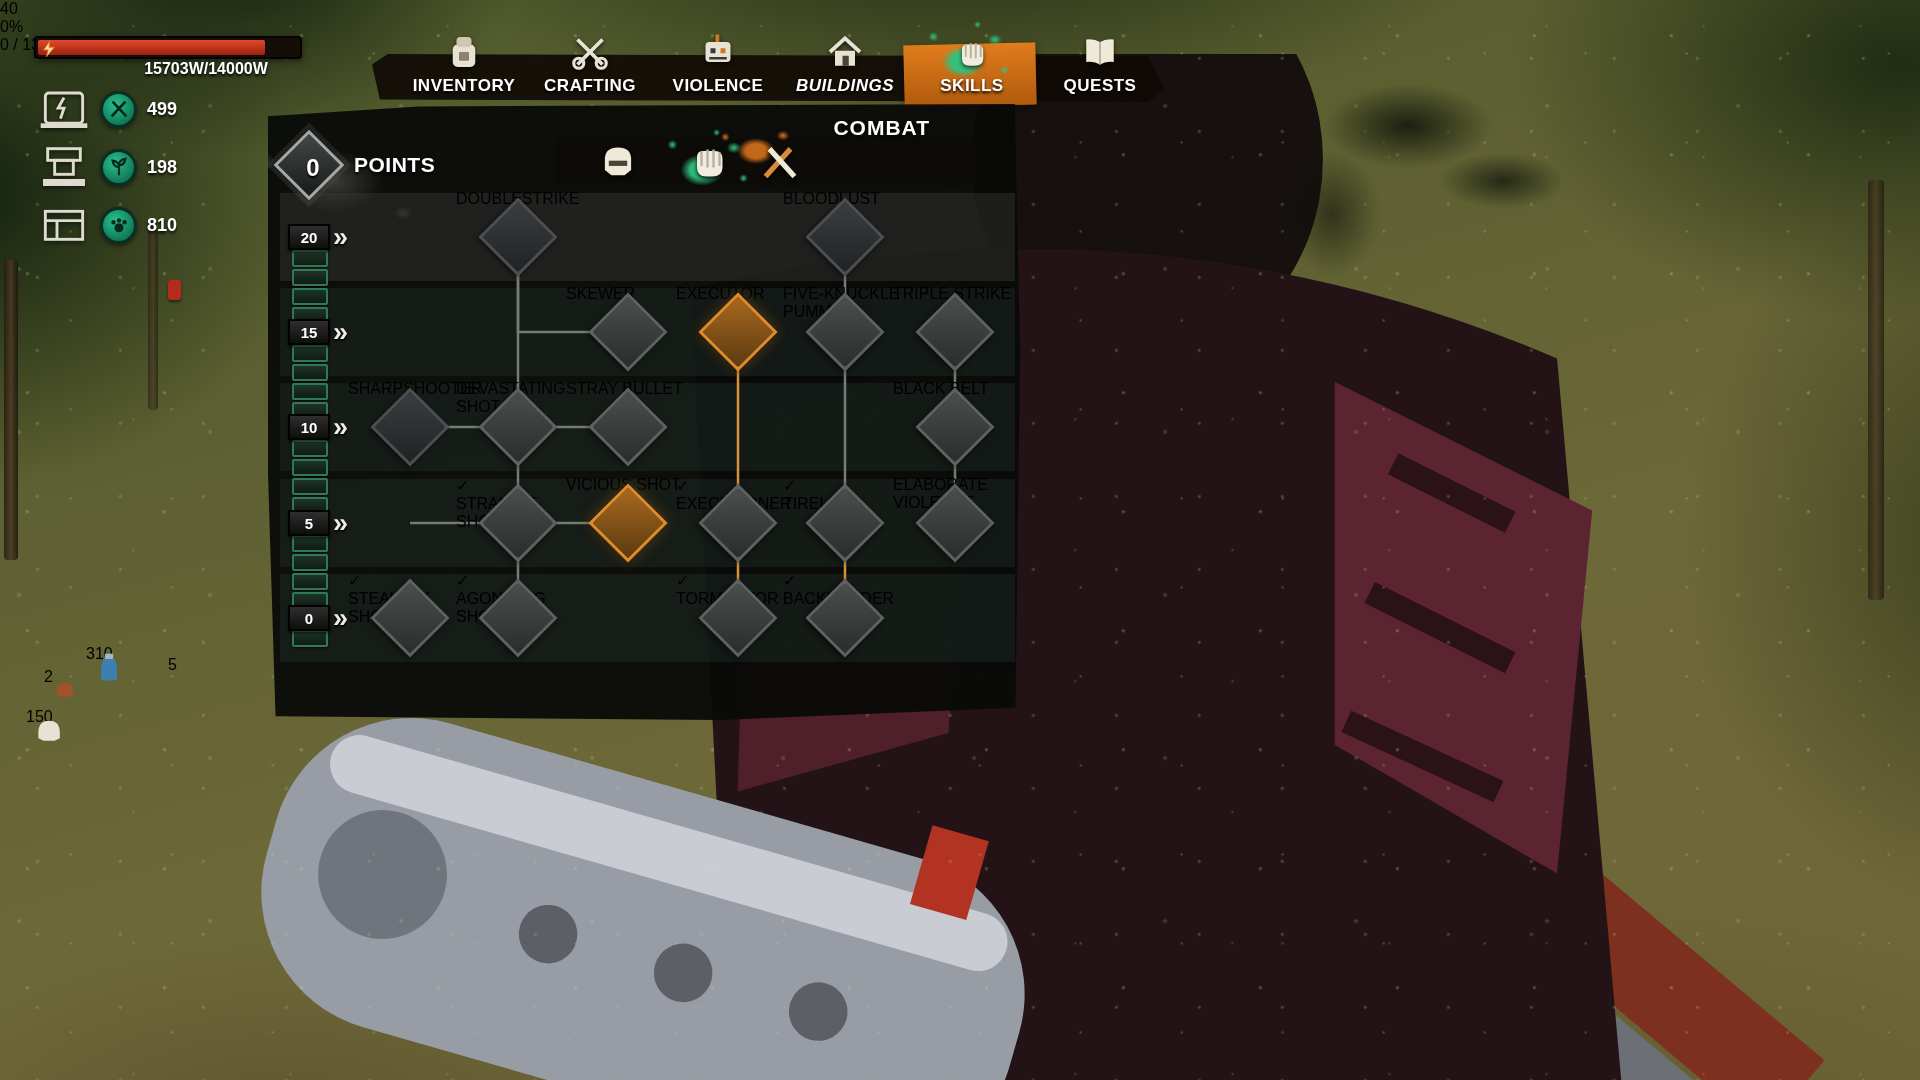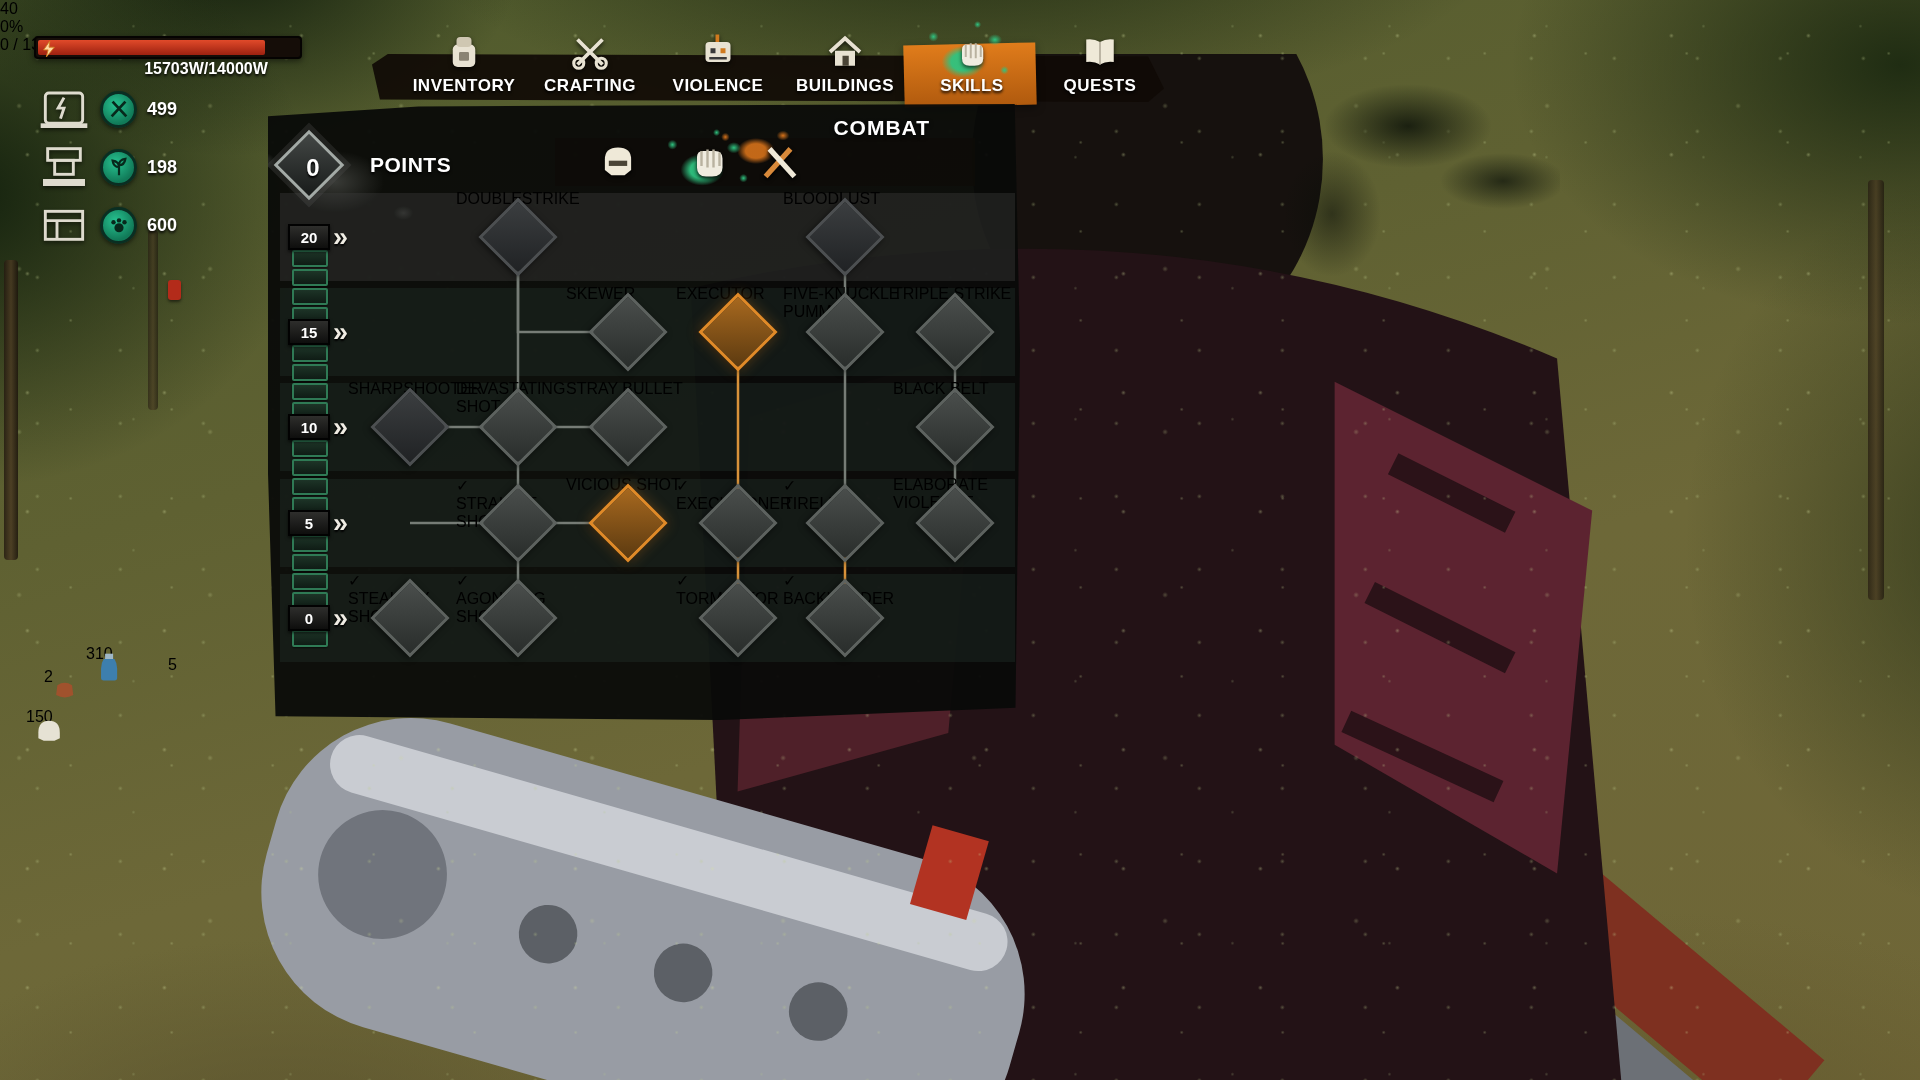--- a/index.html
+++ b/index.html
@@ -70,21 +70,21 @@
   .cat-strip{position:absolute;left:287px;top:34px;width:420px;height:48px;background:rgba(14,11,7,.8);z-index:4}
   .cat-icon{position:absolute;width:42px;height:42px;top:3px;cursor:pointer;z-index:2}
   .cat-icon svg{width:100%;height:100%;filter:drop-shadow(0 2px 2px #000)}
   .points-splash{position:absolute;left:-28px;top:18px;width:190px;height:130px;background:
       radial-gradient(70px 44px at 50% 46%, rgba(110,112,108,.45), transparent 70%),
       radial-gradient(18px 12px at 12% 30%, rgba(110,112,108,.4), transparent 70%),
       radial-gradient(14px 10px at 86% 70%, rgba(110,112,108,.35), transparent 70%);z-index:1}
   .points-wrap{position:absolute;left:4px;top:32px;height:58px;display:flex;align-items:center;z-index:4}
   .points-diamond{width:50px;height:50px;transform:rotate(45deg);background:linear-gradient(135deg,#434745,#181b1a);border:3px solid #a3aaa6;margin:8px 4px 8px 12px;box-shadow:0 0 0 5px rgba(90,92,90,.25)}
   .points-value{position:absolute;left:16px;top:7px;width:50px;height:50px;display:flex;align-items:center;justify-content:center;color:#fff;font-size:24px;font-weight:bold;text-shadow:0 2px 2px #000}
-  .points-label{color:#fff;font-weight:bold;font-size:21px;margin-left:32px;text-shadow:0 2px 3px #000;letter-spacing:.5px}
+  .points-label{color:#fff;font-weight:bold;font-size:21px;margin-left:16px;text-shadow:0 2px 3px #000;letter-spacing:.5px}
 
   .skill-tree{position:absolute;left:0;top:0;width:752px;height:616px}
   .row-band{position:absolute;left:12px;width:735px;height:88px;background:rgba(34,48,40,.42);z-index:1}
   .row-band.gray{background:rgba(64,64,62,.38)}
   .edges{position:absolute;left:0;top:0;z-index:2}
   .edge{fill:none;stroke-width:2.5px}
   .edge.gray{stroke:#767c76}
   .edge.orange{stroke:#d8923a}
 
   .level-track{position:absolute;left:0;top:0;width:110px;height:616px;z-index:3}
@@ -187,21 +187,21 @@
             <path d="M8 16 l32 0 M18 16 l0 16" stroke="#e8e4d8" stroke-width="2.5"></path>
           </svg></div>
         <div class="res-circle">
           <svg viewBox="0 0 24 24">
             <circle cx="12" cy="15" r="5" fill="#07291c"></circle>
             <circle cx="6" cy="9" r="2.4" fill="#07291c"></circle>
             <circle cx="12" cy="7" r="2.4" fill="#07291c"></circle>
             <circle cx="18" cy="9" r="2.4" fill="#07291c"></circle>
           </svg>
         </div>
-        <div class="res-value">600</div>
+        <div class="res-value">810</div>
       </div>
     </div>
 
   <div class="tab-banner"></div>
   <div class="tab-bar">
       <div class="tab" style="left: 30px;">
         <div class="tab-icon"><svg viewBox="0 0 32 32">
             <rect x="7" y="10" width="18" height="18" rx="4" fill="#e8e2d2"></rect>
             <rect x="10" y="4" width="12" height="8" rx="3" fill="#cfc7b2"></rect>
             <rect x="12" y="16" width="8" height="7" rx="1" fill="#8a8373"></rect>
@@ -219,21 +219,21 @@
       <div class="tab" style="left: 284px;">
         <div class="tab-icon"><svg viewBox="0 0 32 32">
             <rect x="6" y="8" width="20" height="16" rx="3" fill="#e8e2d2"></rect>
             <rect x="10" y="13" width="4" height="4" fill="#3a3a3a"></rect>
             <rect x="18" y="13" width="4" height="4" fill="#d07a1e"></rect>
             <rect x="14" y="2" width="3" height="6" fill="#d07a1e"></rect>
             <rect x="9" y="20" width="14" height="2" fill="#3a3a3a"></rect>
           </svg></div>
         <div class="tab-label">VIOLENCE</div>
       </div>
-      <div class="tab" style="left: 411px;">
+      <div class="tab" style="left: 411px; font-style: italic;">
         <div class="tab-icon"><svg viewBox="0 0 32 32">
             <path d="M4 16 L16 5 L28 16" stroke="#e8e2d2" stroke-width="3" fill="none"></path>
             <rect x="8" y="15" width="16" height="12" fill="#e8e2d2"></rect>
             <rect x="14" y="19" width="5" height="8" fill="#4a4436"></rect>
           </svg></div>
         <div class="tab-label">BUILDINGS</div>
       </div>
       <div class="tab active" style="left: 538px;">
         <div class="tab-active-block"></div>
         <div class="splash-green" style="left: 10px; top: -34px;"></div>

